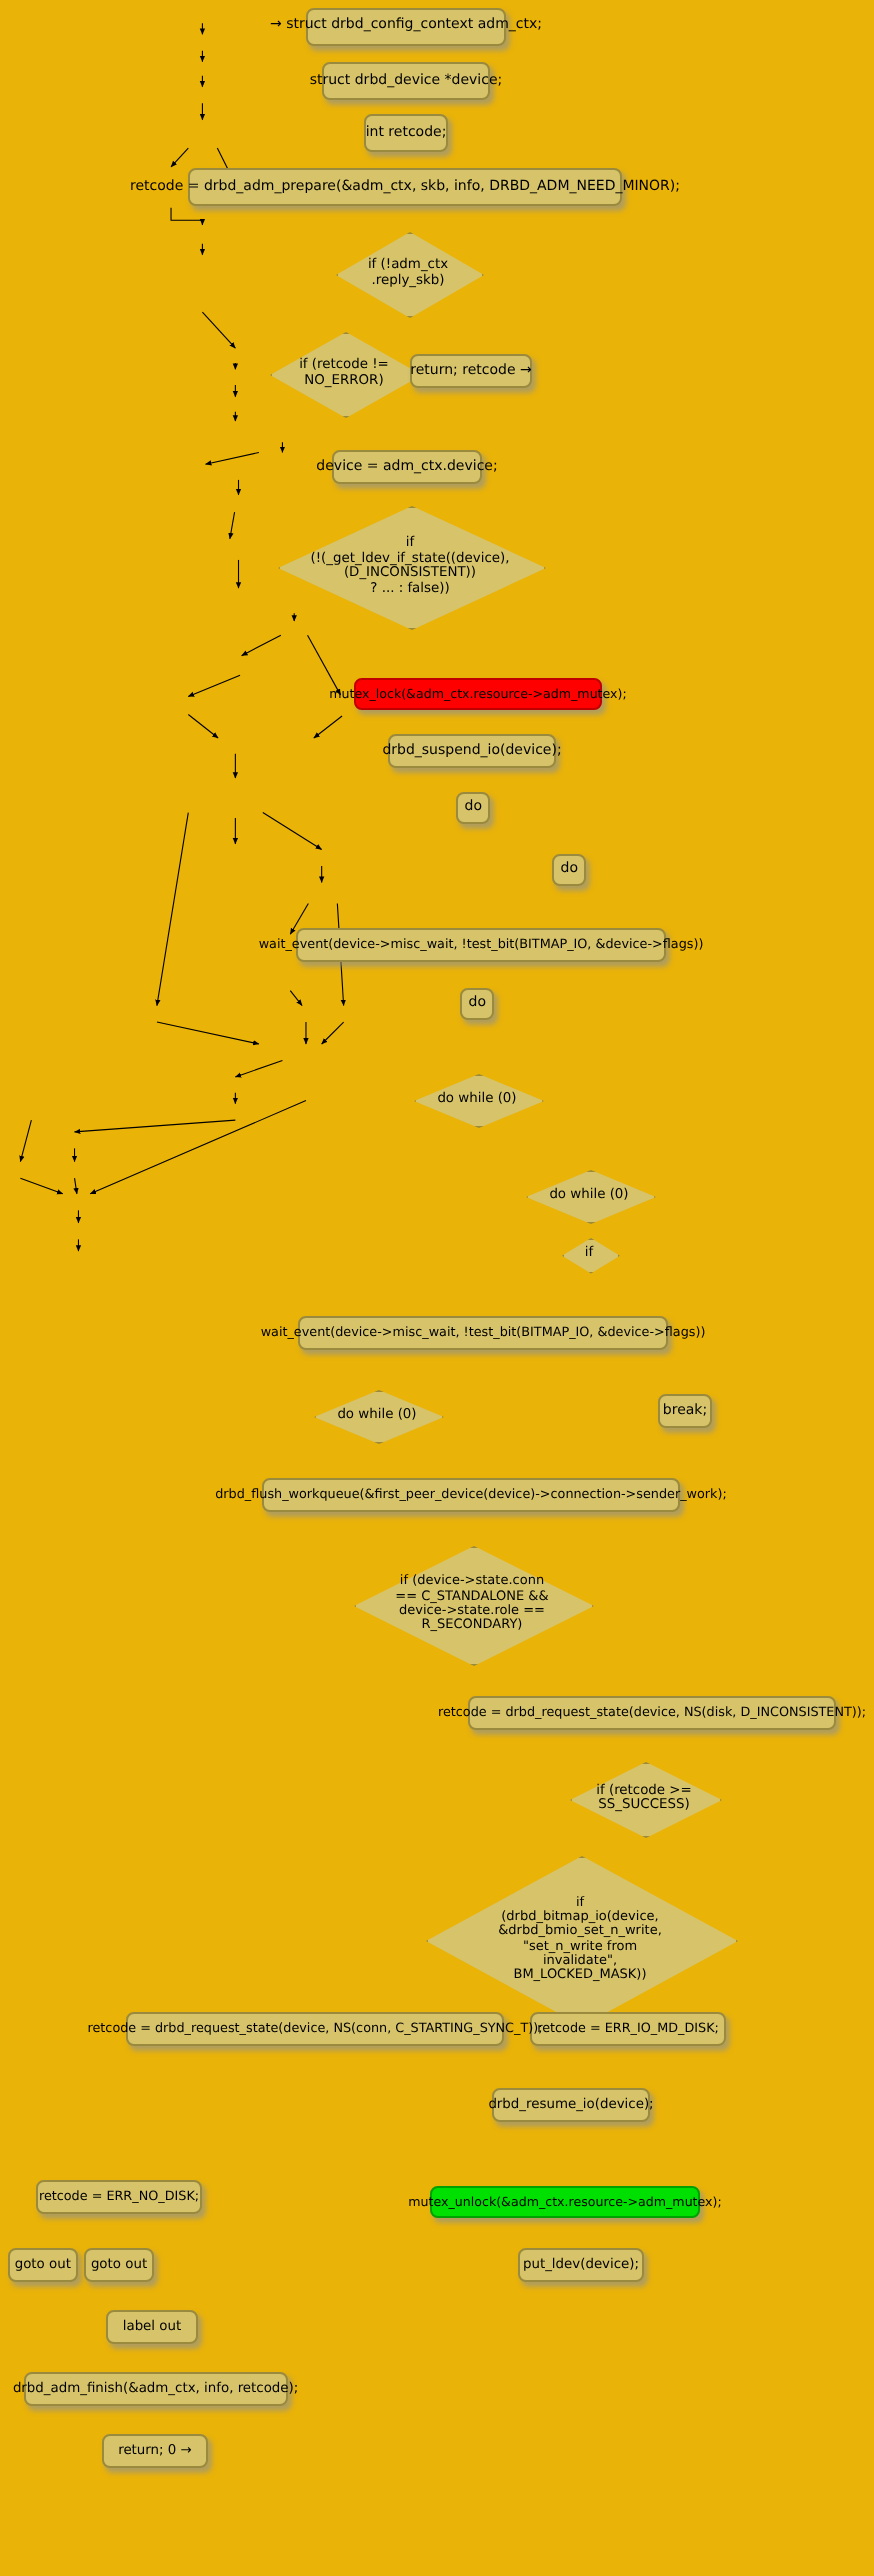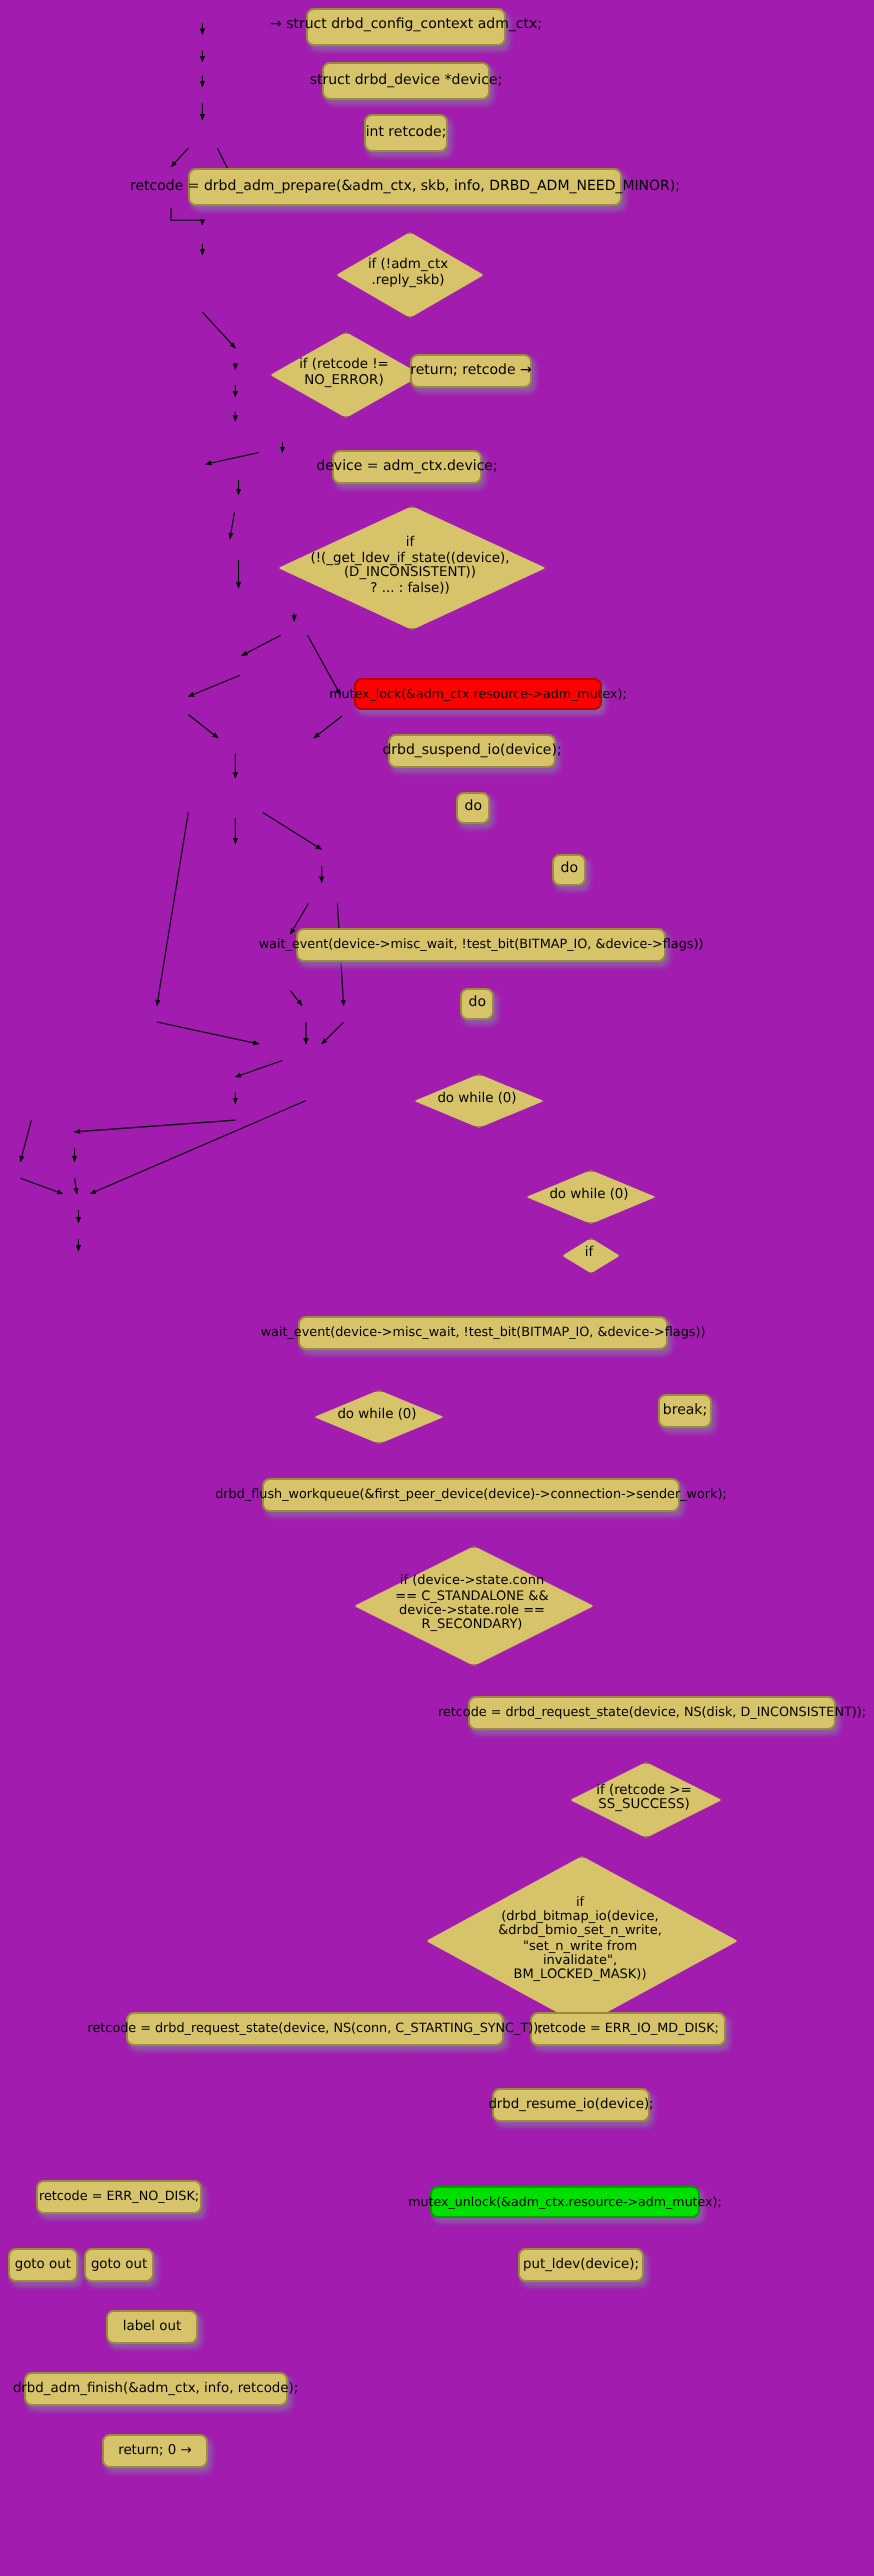--- a/index.html
+++ b/index.html
@@ -1,17 +1,17 @@
 <!DOCTYPE html>
 <html style="font-size:12.6px"><head>
 <meta charset="utf-8">
 <style>
   html,body{margin:0;padding:0;background:#ffffff;}
   body{font-family:"DejaVu Sans","Liberation Sans",sans-serif;}
-  #canvas{position:relative;width:874px;height:2576px;background:#a21caf;overflow:hidden;}
+  #canvas{position:relative;width:874px;height:2576px;background:#eab308;overflow:hidden;}
   svg.edges{position:absolute;left:0;top:0;width:874px;height:2576px;pointer-events:none;}
   .node{position:absolute;box-sizing:border-box;display:flex;align-items:center;justify-content:center;
         text-align:center;color:#000;line-height:1.12;white-space:pre;}
   .rect{background:#D6C36A;border:0.8px solid #9a8a3d;border-radius:3.9px;
         box-shadow:1.6px 2.4px 2.4px rgba(130,140,160,.55);}
   .rect.red{background:#FF0000;border-color:#c00000;}
   .rect.green{background:#00E000;border-color:#00a000;}
   .diamond{background:transparent;border:none;box-shadow:none;}
   .diamond .dshape{position:absolute;left:0;top:0;width:100%;height:100%;
         background:#D6C36A;border:0.8px solid #9a8a3d;

